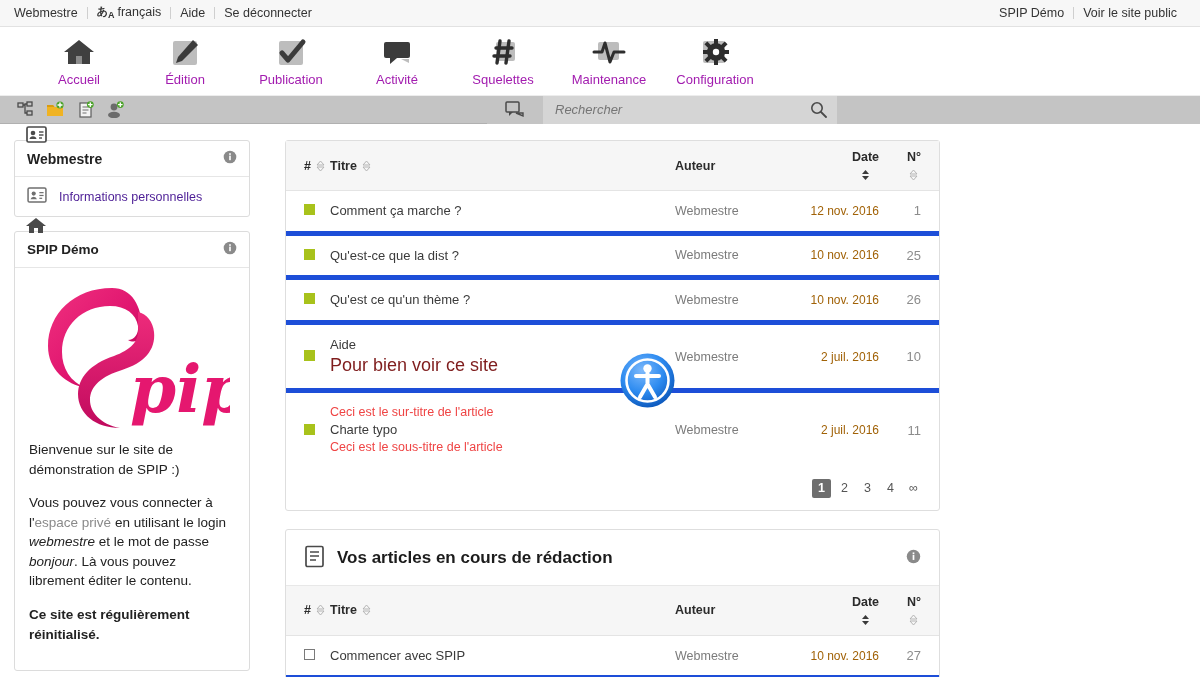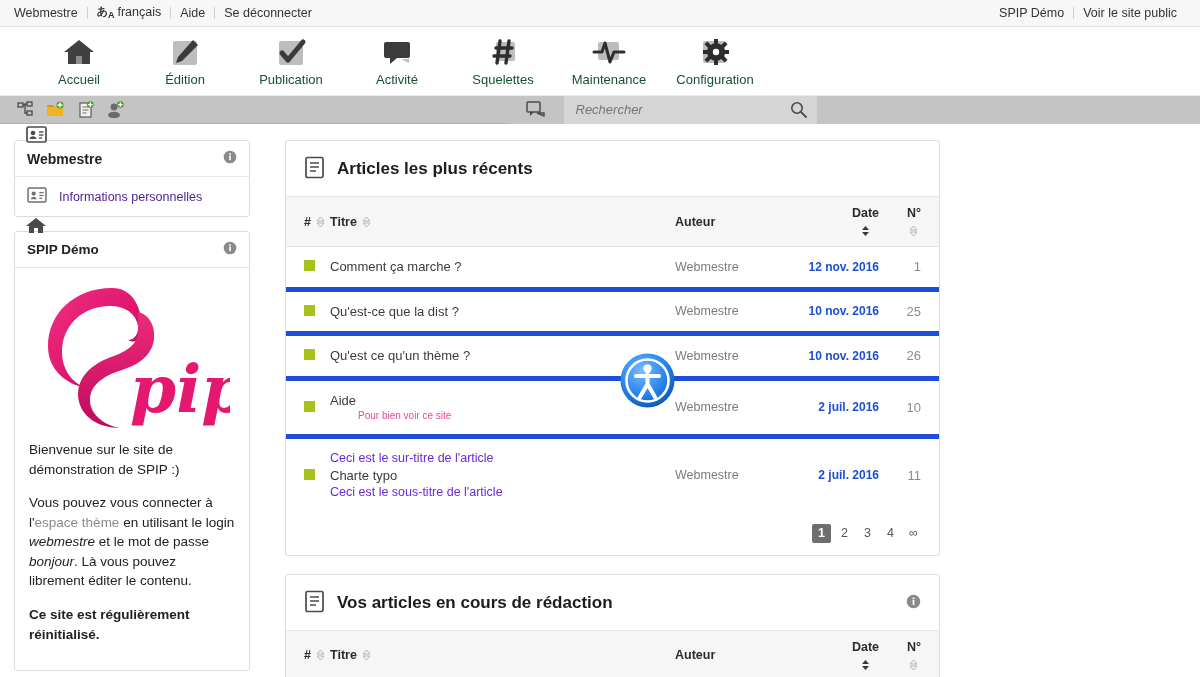--- a/index.html
+++ b/index.html
@@ -43,40 +43,40 @@
     border-bottom: 1px solid #ededed;
   }
   .nav-item {
     width: 106px;
     display: flex; flex-direction: column;
     align-items: center;
     padding-top: 6px;
     cursor: pointer;
   }
   .nav-icon { height: 38px; display: flex; align-items: center; justify-content: center; }
-  .nav-label { font-size: 13px; color: #14532d; margin-top: 1px; }
+  .nav-label { font-size: 13px; color: #a21caf; margin-top: 1px; }
 
   
   #subbar {
     height: 28px;
     background: #c4c4c4;
     display: flex; align-items: center;
     border-bottom: 1px solid #b0b0b0;
   }
   .sb-icons { display: flex; align-items: center; gap: 12px; padding-left: 16px; }
   .sb-ico { width: 18px; height: 18px; display: flex; align-items: center; justify-content: center; cursor: pointer; }
   .sb-spacer { flex: 1; }
   .sb-chat {
     width: 56px; height: 28px;
     background: #c4c4c4;
     display: flex; align-items: center; justify-content: center;
     cursor: pointer;
   }
   .sb-search {
-    width: 253px; height: 28px;
+    width: 294px; height: 28px;
     background: #d5d5d5;
     display: flex; align-items: center;
     padding: 0 10px 0 12px;
   }
   .sb-search input {
     flex: 1; border: 0; background: transparent; outline: none;
     font-family: "Liberation Sans", sans-serif;
     font-size: 13px; font-style: italic; color: #6b6b6b;
   }
   .sb-tail { flex: 1; background: #c4c4c4; height: 28px; }
@@ -159,25 +159,25 @@
   tbody td {
     border-bottom: 5px solid #1d4ed8;
     padding: 11px 0;
     font-size: 13px;
     vertical-align: middle;
   }
   tbody tr:last-child td { border-bottom: 0; }
   td.c-mark { padding-left: 18px; }
   td.c-title a { color: #3b3b3b; text-decoration: none; cursor: pointer; }
   td.c-author { color: #7b7b7b; font-size: 12.5px; }
-  td.c-date { text-align: right; color: #1d4ed8; font-weight: bold; font-size: 12px; }
+  td.c-date { text-align: right; color: #a16207; font-weight: normal; font-size: 12px; }
   td.c-num { text-align: right; padding-right: 18px; color: #8c8c8c; font-size: 13px; }
-  .surtitre, .soustitre { color: #6d28d9; font-size: 12.5px; line-height: 1.35; }
+  .surtitre, .soustitre { color: #ef4444; font-size: 12.5px; line-height: 1.35; }
   .maintitre { color: #3b3b3b; line-height: 1.35; }
-  .subline { color: #ec4899; font-size: 10px; line-height: 1.35; margin-left: 28px; }
+  .subline { color: #7f1d1d; font-size: 18px; line-height: 1.35; }
 
   .sq-green { width: 11px; height: 11px; background: #a8c21b; display: inline-block; }
   .sq-empty { width: 11px; height: 11px; border: 1.4px solid #7a7a7a; display: inline-block; }
 
   .pager { display: flex; justify-content: flex-end; align-items: center; gap: 4px; padding: 12px 16px; }
   .pg {
     min-width: 19px; height: 19px;
     display: flex; align-items: center; justify-content: center;
     font-size: 12.5px; color: #555; cursor: pointer; padding: 0 4px;
   }
@@ -448,43 +448,30 @@
                 <stop offset="100%" stop-color="#c00a5d"></stop>
               </linearGradient>
             </defs>
             <path d="M78 6 C40 6 14 32 14 64 C14 88 32 102 52 106 C36 100 28 86 28 70 C28 44 48 24 76 24 C92 24 102 32 104 44 C105 52 100 58 94 58 C101 62 108 58 108 48 C108 24 98 6 78 6 Z" fill="url(#gp)"></path>
             <path d="M104 44 C106 60 96 68 80 74 C56 82 44 96 44 112 C44 132 62 146 86 146 C66 142 56 130 56 118 C56 104 68 94 88 88 C110 81 122 68 120 50 C119 40 113 32 104 30 Z" fill="url(#gp2)"></path>
             <text x="96" y="130" font-family="DejaVu Serif, serif" font-style="italic" font-weight="bold" font-size="66" fill="#e5176f">pip</text>
           </svg>
         </div>
         <div class="sb-text">
           <p><span>Bienvenue sur le site de démonstration de SPIP :)</span></p>
-          <p><span>Vous pouvez vous connecter à l'</span><a class="sb-link">espace thème</a><span> en utilisant le login </span><i>webmestre</i><span> et le mot de passe </span><i>bonjour</i><span>. Là vous pouvez librement éditer le contenu.</span></p>
+          <p><span>Vous pouvez vous connecter à l'</span><a class="sb-link">espace privé</a><span> en utilisant le login </span><i>webmestre</i><span> et le mot de passe </span><i>bonjour</i><span>. Là vous pouvez librement éditer le contenu.</span></p>
           <p><b>Ce site est régulièrement réinitialisé.</b></p>
         </div>
       </div>
     </div>
   </div>
 
   <div id="main">
 
     <div class="panel">
-      <div class="panel-head">
-        <span>
-          <svg width="21" height="23" viewBox="0 0 21 23">
-              <rect x="2" y="1.5" width="17" height="20" rx="1.5" fill="#fff" stroke="#4a4a4a" stroke-width="1.7"></rect>
-              <g stroke="#4a4a4a" stroke-width="1.5">
-                <line x1="6" y1="7" x2="15" y2="7"></line>
-                <line x1="6" y1="11" x2="15" y2="11"></line>
-                <line x1="6" y1="15" x2="12" y2="15"></line>
-              </g>
-            </svg>
-        </span>
-        <div class="panel-title">Articles les plus récents</div>
-      </div>
       <table>
         <thead>
           <tr>
             <th class="c-mark"><span class="th-inner">
                   <span>#</span>
                   <svg class="sort-ico" width="9" height="12" viewBox="0 0 9 12">
                     <path d="M4.5 1 L8 5 L1 5 Z" fill="none" stroke="#b4b4b4" stroke-width="1"></path>
                     <path d="M4.5 11 L8 7 L1 7 Z" fill="none" stroke="#b4b4b4" stroke-width="1"></path>
                   </svg>
                 </span></th>
@@ -620,20 +607,27 @@
                   <span>N°</span>
                   <svg class="sort-ico" width="9" height="12" viewBox="0 0 9 12">
                     <path d="M4.5 1 L8 5 L1 5 Z" fill="none" stroke="#b4b4b4" stroke-width="1"></path>
                     <path d="M4.5 11 L8 7 L1 7 Z" fill="none" stroke="#b4b4b4" stroke-width="1"></path>
                   </svg>
                 </span></th>
           </tr>
         </thead>
         <tbody>
           <tr>
+            <td class="c-mark"><span class="sq-empty"></span></td>
+            <td class="c-title"><a class="maintitre">Commencer avec SPIP</a></td>
+            <td class="c-author">Webmestre</td>
+            <td class="c-date">10 nov. 2016</td>
+            <td class="c-num">27</td>
+          </tr>
+          <tr>
             <td class="c-mark"></td>
             <td class="c-title"></td>
             <td class="c-author">Webmestre</td>
             <td class="c-date">1er juil. 2001</td>
             <td class="c-num">9</td>
           </tr>
         </tbody>
       </table>
     </div>
 

